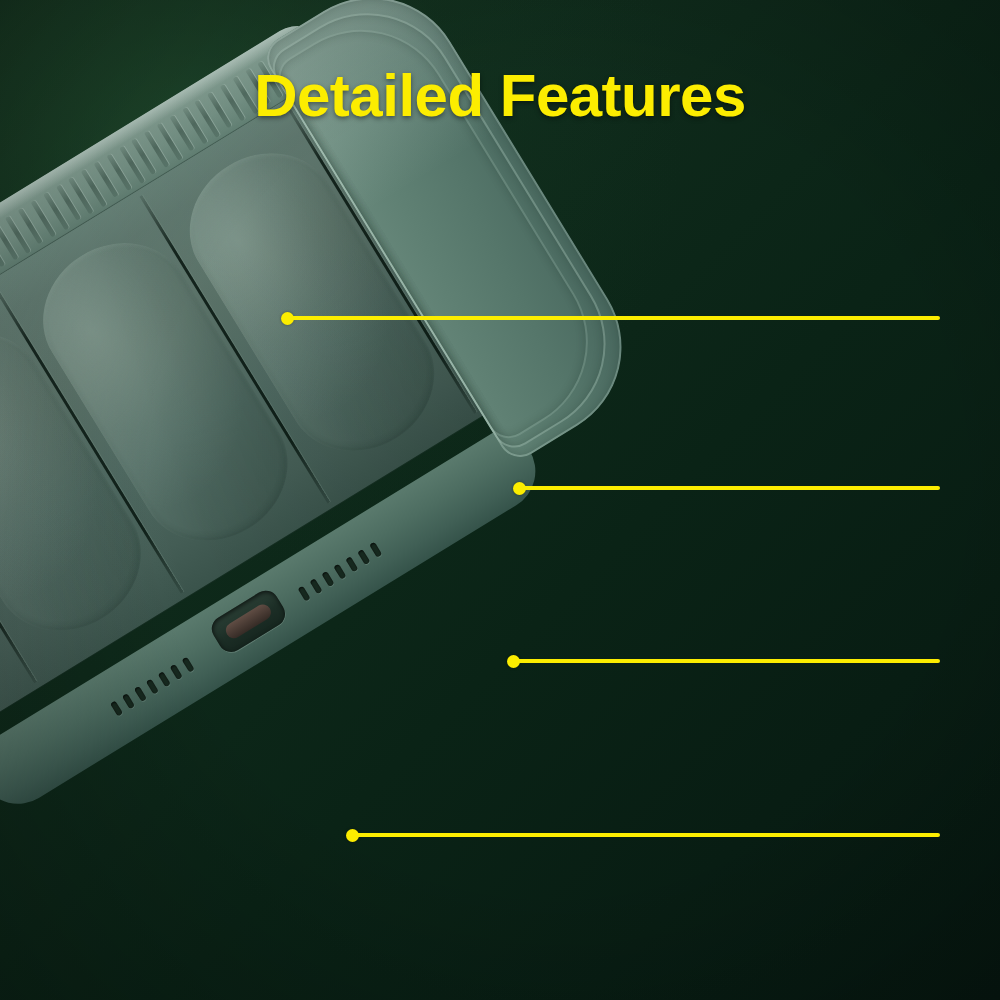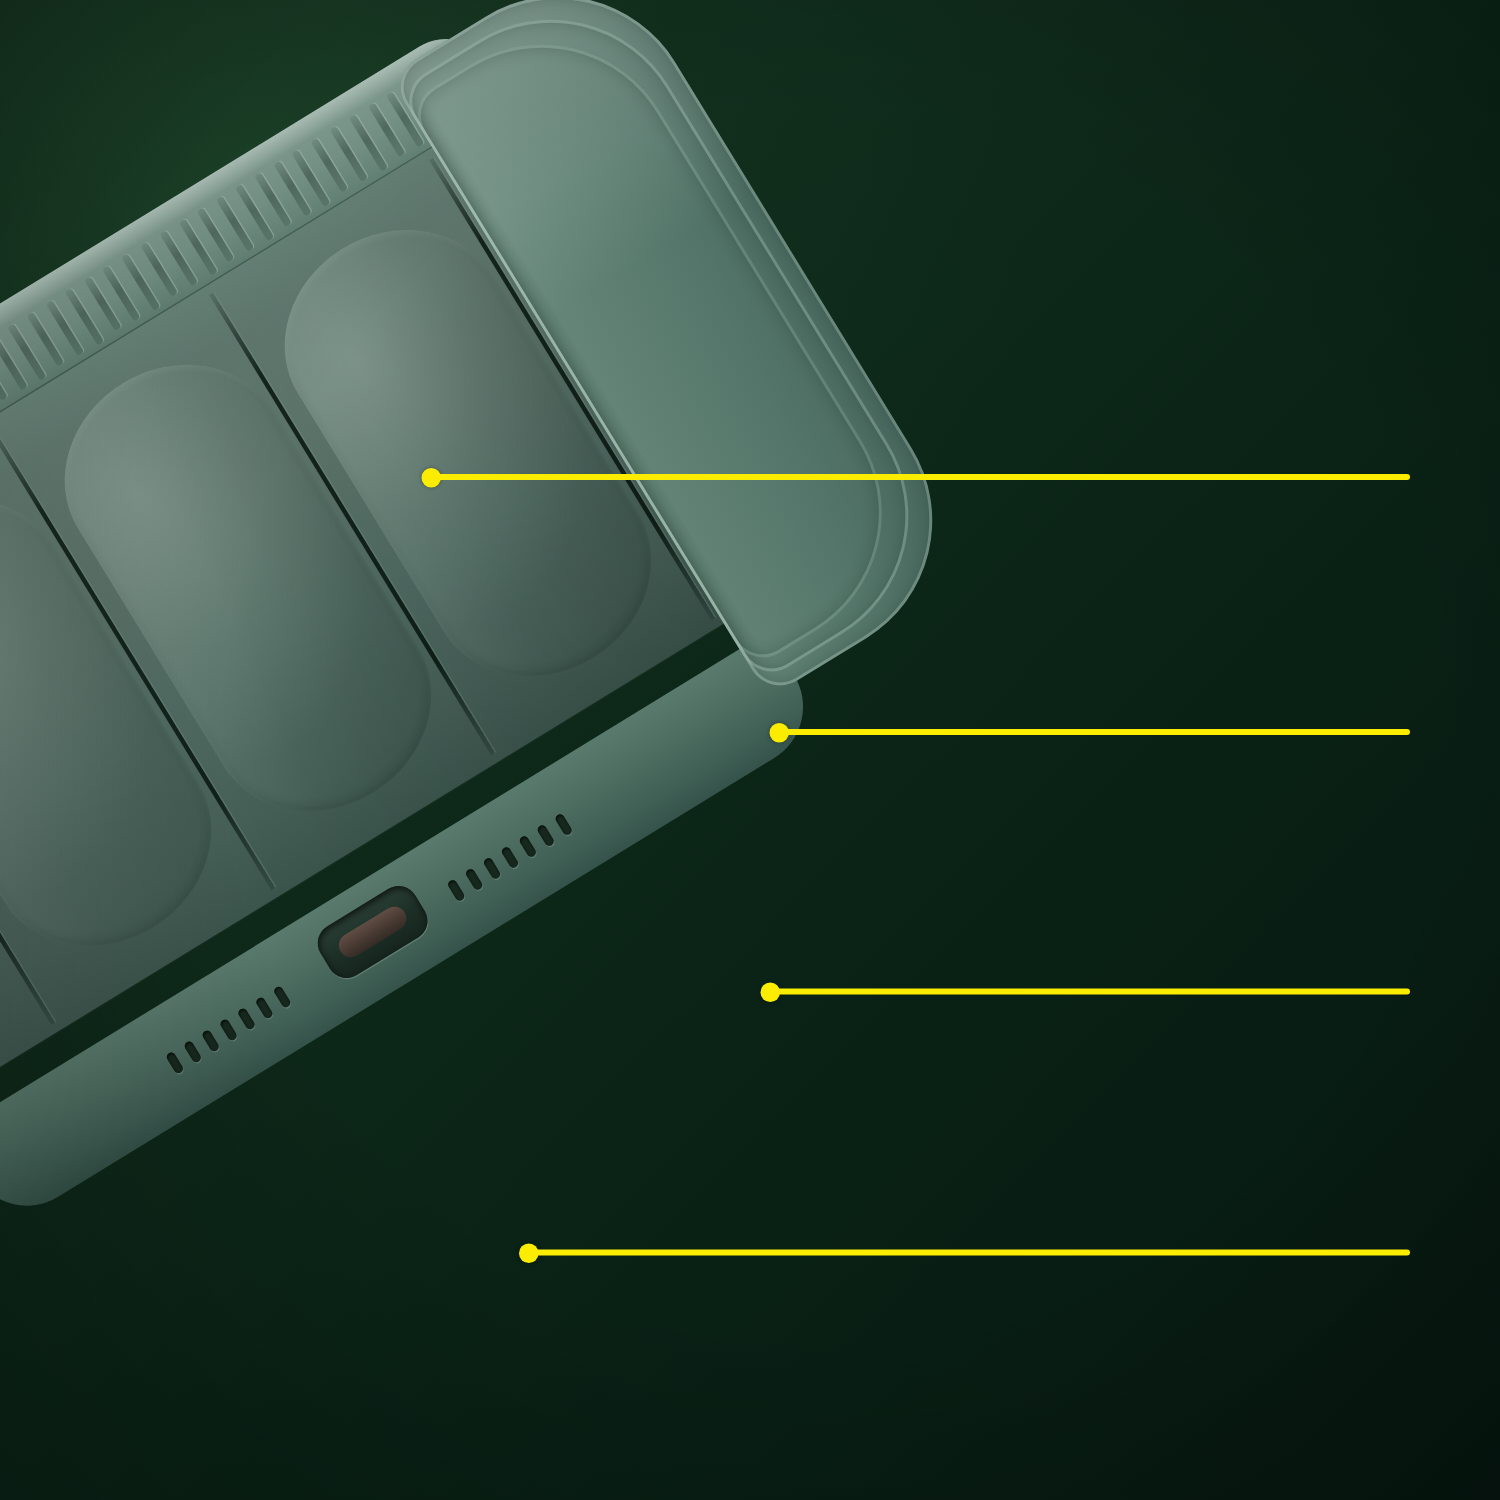--- a/index.html
+++ b/index.html
@@ -255,20 +255,21 @@
       <div class="endcap-hl"></div>
       <div class="bevel b1"></div>
       <div class="bevel b2"></div>
       <div class="bevel b3"></div>
     </div>
 
   </div>
 
   <div class="bg-vig"></div>
 
+  <div id="title">Detailed Features</div>
 
   <div id="callout-layer">
       <div class="callout">
         <div class="c-dot" style="left: 281px; top: 312px;"></div>
         <div class="c-line" style="left: 287px; top: 316px; width: 653px;"></div>
       </div>
       <div class="callout">
         <div class="c-dot" style="left: 513px; top: 482px;"></div>
         <div class="c-line" style="left: 519px; top: 486px; width: 421px;"></div>
       </div>

